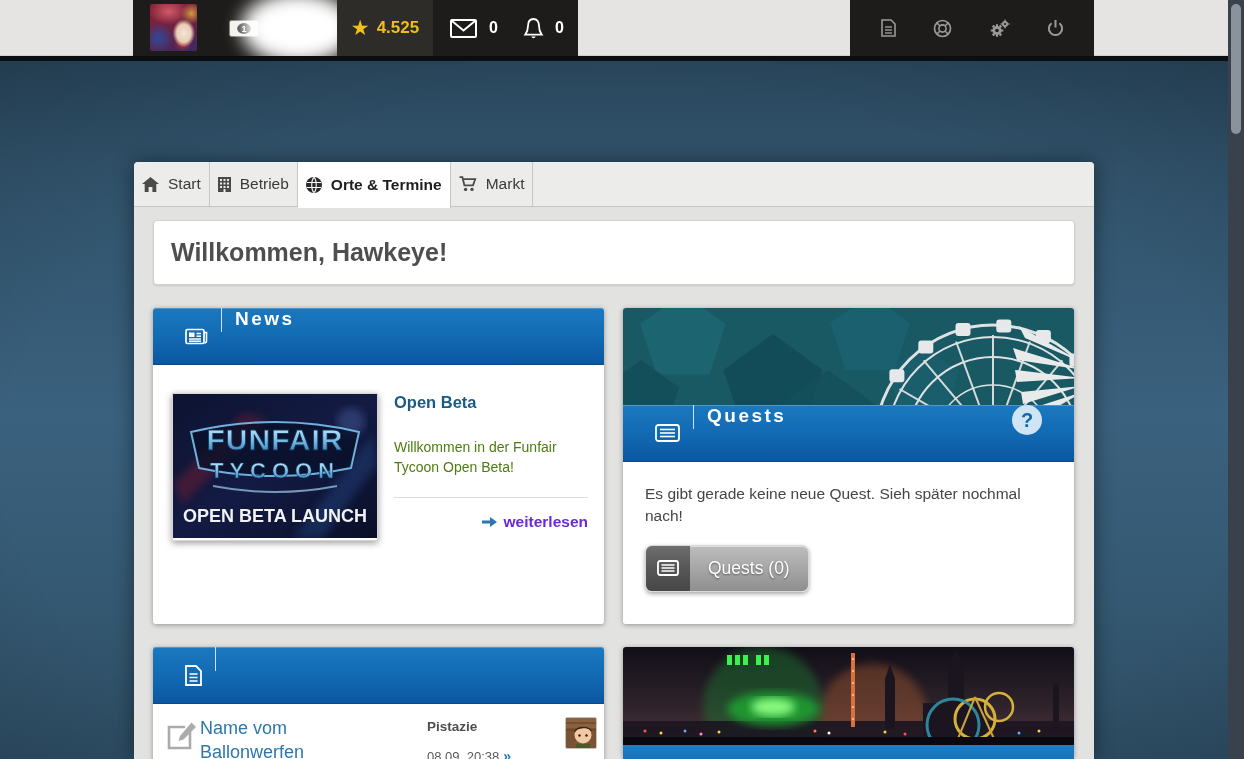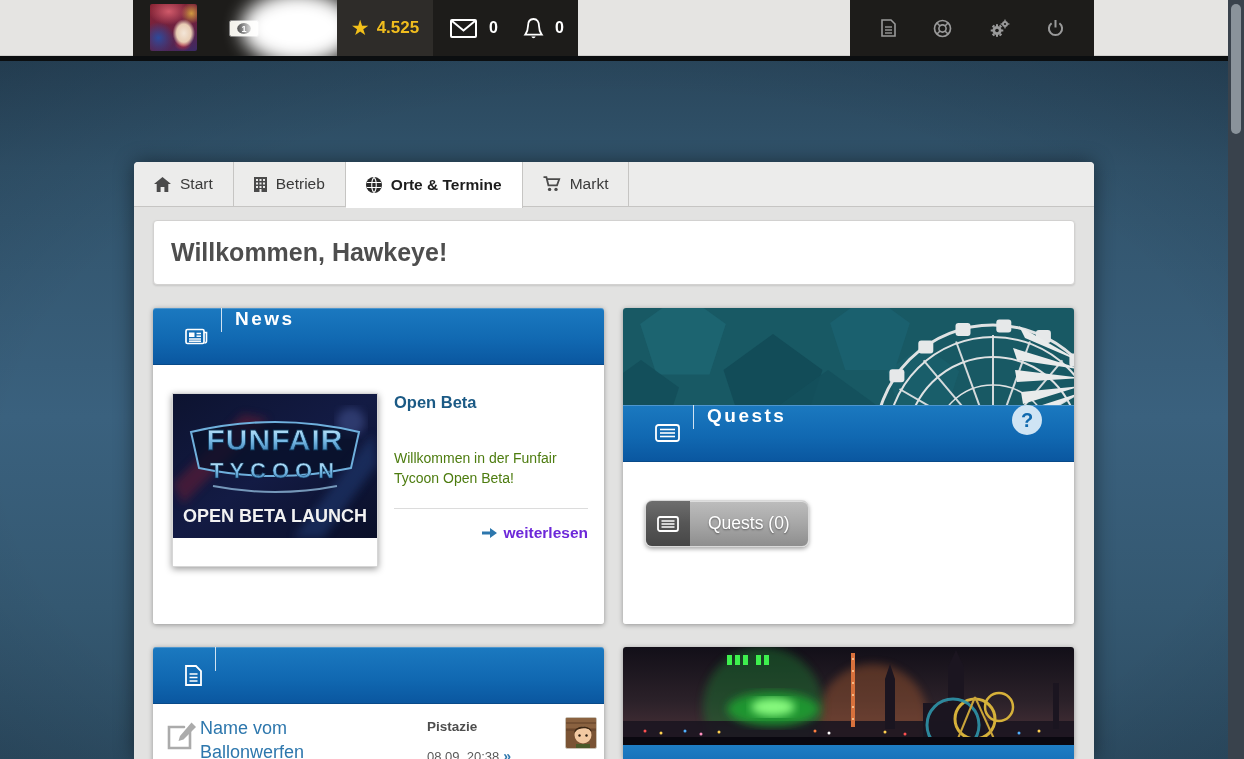--- a/index.html
+++ b/index.html
@@ -35,43 +35,43 @@
   .mail-group{position:absolute;left:317px;top:0;height:56px;display:flex;align-items:center;gap:12px;}
   .bell-group{position:absolute;left:390px;top:0;height:56px;display:flex;align-items:center;gap:11px;}
   .tb-icon{color:#9a9a9a;display:flex;align-items:center;}
   
   .scrollbar-track{position:absolute;right:0;top:0;width:16px;height:759px;background:#39424c;}
   .scrollbar-thumb{position:absolute;left:3px;top:4px;width:10px;height:130px;background:#8a939b;border-radius:5px;}
   
   .container{position:absolute;left:134px;top:162px;width:960px;height:597px;background:#e2e2e1;
     border-radius:4px 4px 0 0;box-shadow:0 0 20px rgba(0,0,0,0.45);overflow:hidden;}
   .tabbar{height:45px;background:#ececeb;display:flex;border-bottom:1px solid #c6c5c3;border-radius:4px 4px 0 0;}
-  .tab{display:flex;align-items:center;gap:9px;padding:0 20px;border-right:1px solid #c6c5c3;
+  .tab{display:flex;align-items:center;gap:9px;padding:0 8px;border-right:1px solid #c6c5c3;
     font-size:15.5px;color:#3a3a3a;cursor:pointer;justify-content:flex-end;}
   .tab.active{background:#fff;font-weight:bold;color:#1d1d1d;height:46px;}
   .tab .t-icon{display:flex;align-items:center;}
   .content{padding:13px 19px 0 19px;}
   .welcome-card{background:#fff;border:1px solid #d2d1d0;border-radius:4px;height:65px;display:flex;align-items:center;
     padding-left:17px;font-size:25px;font-weight:bold;color:#4e4e4e;box-shadow:0 1px 2px rgba(0,0,0,0.12);margin-bottom:23px;}
   .cols{display:flex;gap:19px;align-items:flex-start;}
   .col{width:451px;display:flex;flex-direction:column;}
   .panel{border-radius:3px;box-shadow:0 1px 5px rgba(0,0,0,0.35);}
   .panel-header{height:57px;display:flex;padding:0 32px;
     background:linear-gradient(180deg,#1b79c0 0%,#1169b2 55%,#0a57a0 100%);
     box-shadow:inset 0 1px 0 rgba(255,255,255,0.22);border-bottom:1px solid #084a89;}
   .panel-header.rounded-top{border-radius:3px 3px 0 0;}
   .ph-sep{width:1px;height:24px;background:rgba(255,255,255,0.8);margin:0 13px;}
   .ph-title{color:#fff;font-weight:bold;font-size:19px;letter-spacing:2.5px;}
   .ph-icon{display:flex;align-items:center;}
   
   .news-body{background:#fff;border-radius:0 0 3px 3px;height:259px;padding:28px 16px 0 19px;display:flex;gap:16px;}
-  .news-image{width:206px;height:174px;border:1px solid #d6d6d6;box-shadow:0 2px 7px rgba(0,0,0,0.4);flex:none;}
+  .news-image{width:206px;height:148px;border:1px solid #d6d6d6;box-shadow:0 2px 7px rgba(0,0,0,0.4);flex:none;}
   .news-image svg{display:block;}
   .news-textcol{flex:1;min-width:0;}
-  .news-heading{color:#1b5a85;font-size:16.5px;font-weight:bold;margin:0 0 36px 0;}
+  .news-heading{color:#1b5a85;font-size:16.5px;font-weight:bold;margin:0 0 25px 0;}
   .news-p{font-size:14px;line-height:1.45;color:#4d7c0f;margin:0;}
   .news-divider{border:none;border-top:1px solid #dcdcdc;margin:19px 0 15px 0;}
   .news-linkrow{display:flex;justify-content:flex-end;align-items:center;gap:7px;color:#6d28d9;font-size:15.5px;font-weight:bold;cursor:pointer;}
   
   .quest-banner svg{display:block;border-radius:3px 3px 0 0;}
   .quests-body{background:#fff;border-radius:0 0 3px 3px;height:162px;padding:21px 22px 0 22px;}
   .quests-empty{font-size:15.5px;line-height:1.45;color:#454545;}
   .quest-btn-row{display:flex;justify-content:flex-start;margin-top:17px;}
   .quest-button{display:inline-flex;align-items:stretch;height:47px;border-radius:7px;overflow:hidden;
     background:linear-gradient(180deg,#bdbdbd 0%,#a7a7a7 50%,#8e8e8e 100%);
@@ -413,20 +413,21 @@
                   <line x1="5" y1="5.5" x2="20" y2="5.5" stroke="#fff" stroke-width="1.6"></line>
                   <line x1="5" y1="9" x2="20" y2="9" stroke="#fff" stroke-width="1.6"></line>
                   <line x1="5" y1="12.5" x2="20" y2="12.5" stroke="#fff" stroke-width="1.6"></line>
                 </svg>
               </span>
               <span class="ph-sep"></span>
               <span class="ph-title">Quests</span>
               <span class="help-badge">?</span>
             </div>
             <div class="quests-body">
+              <div class="quests-empty">Es gibt gerade keine neue Quest. Sieh später nochmal nach!</div>
               <div class="quest-btn-row">
                 <div class="quest-button">
                   <span class="qb-left">
                     <svg width="22" height="16" viewBox="0 0 22 16">
                       <rect x="1" y="1" width="20" height="14" rx="2" fill="none" stroke="#fff" stroke-width="1.8"></rect>
                       <line x1="4.5" y1="5" x2="17.5" y2="5" stroke="#fff" stroke-width="1.5"></line>
                       <line x1="4.5" y1="8" x2="17.5" y2="8" stroke="#fff" stroke-width="1.5"></line>
                       <line x1="4.5" y1="11" x2="17.5" y2="11" stroke="#fff" stroke-width="1.5"></line>
                     </svg>
                   </span>

